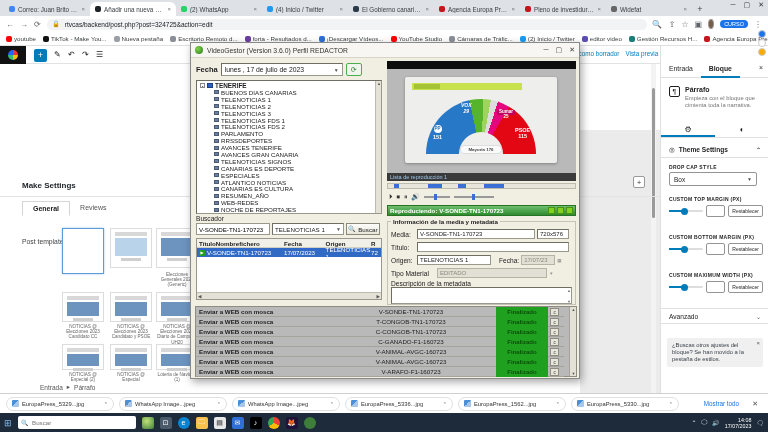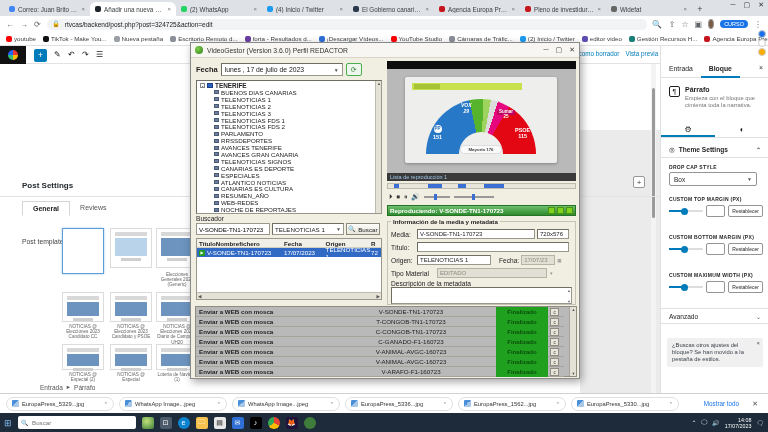--- a/index.html
+++ b/index.html
@@ -329,21 +329,21 @@
       <span style="font-size:8px;color:#1e1e1e">⋮</span>
     </div>
   </div>
 
   <div class="canvas"></div>
   <div class="canvas-gray"></div>
   <div class="canvas-scroll"></div>
   <div class="canvas-thumb"></div>
   <div class="blk-inserter">+</div>
 
-  <div class="ps-title">Post Settings</div>
+  <div class="ps-title">Make Settings</div>
   <div class="ps-divider"></div>
   <div class="ps-tabs">
     <div class="ps-tab active">General</div>
     <div class="ps-tab">Reviews</div>
   </div>
   <div class="tmpl-label">Post template:</div>
 
   <div class="tcard sel" style="left:62px;top:228px;width:42px;height:46px"></div>
   <div class="tcard" style="left:110px;top:228px;width:42px;height:40px">
       <div class="thead"></div>

